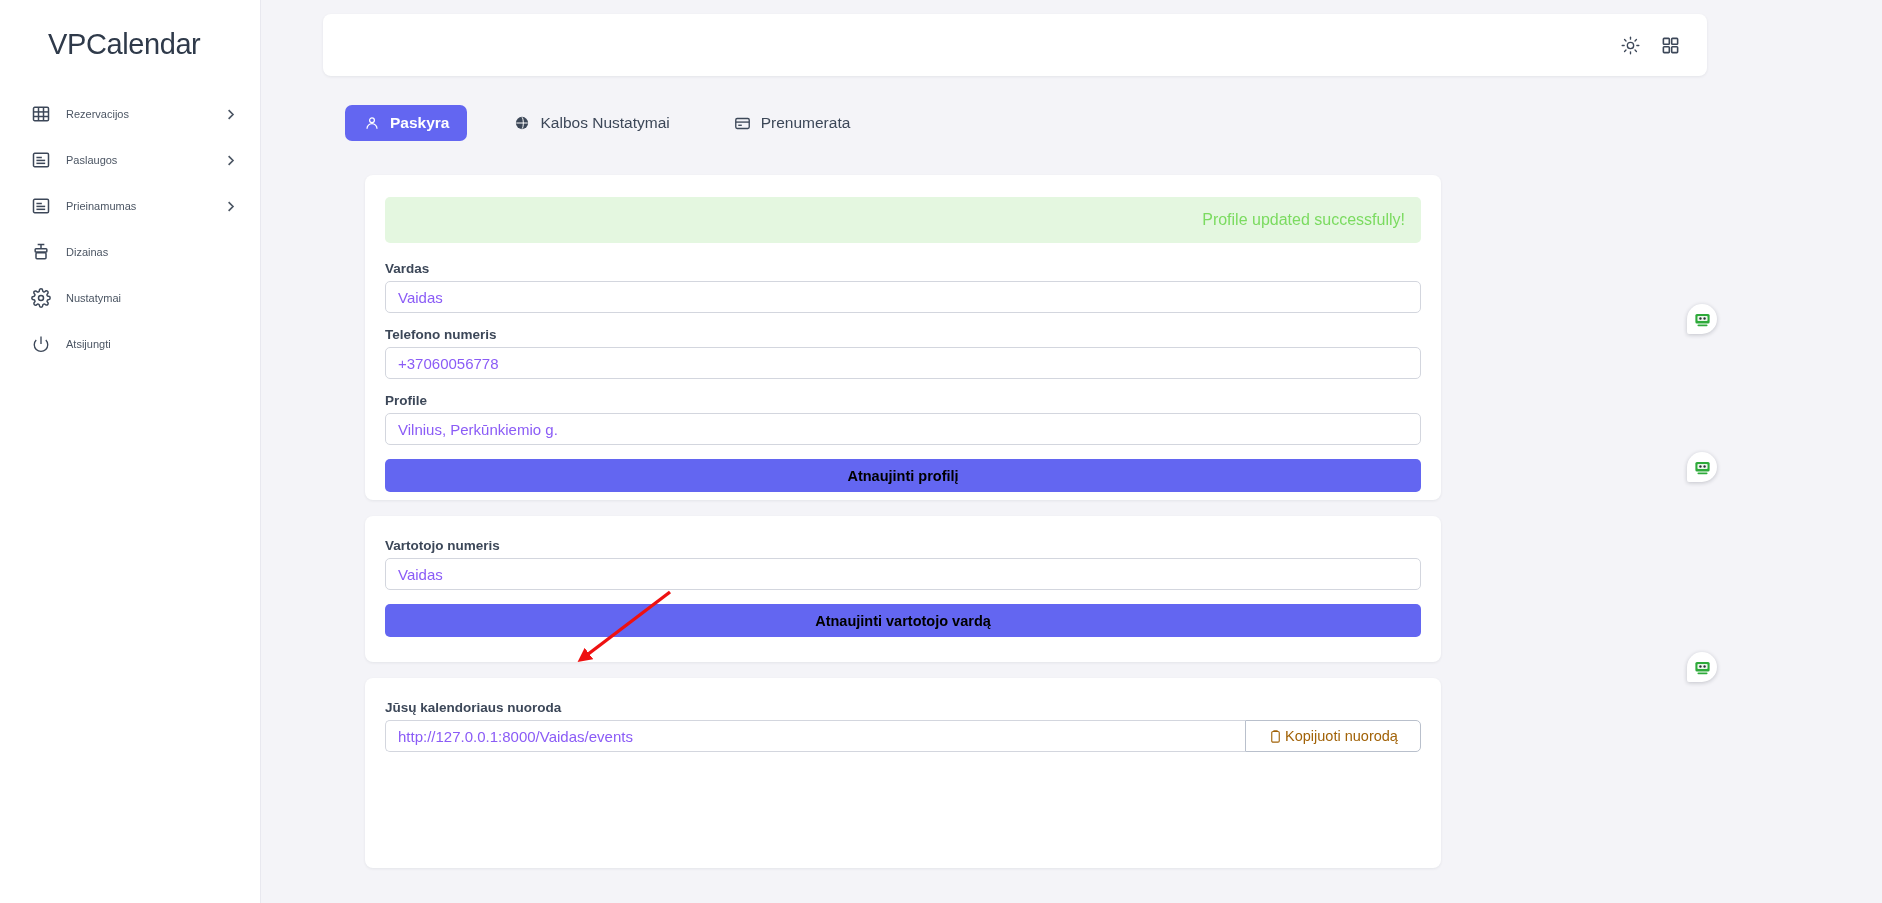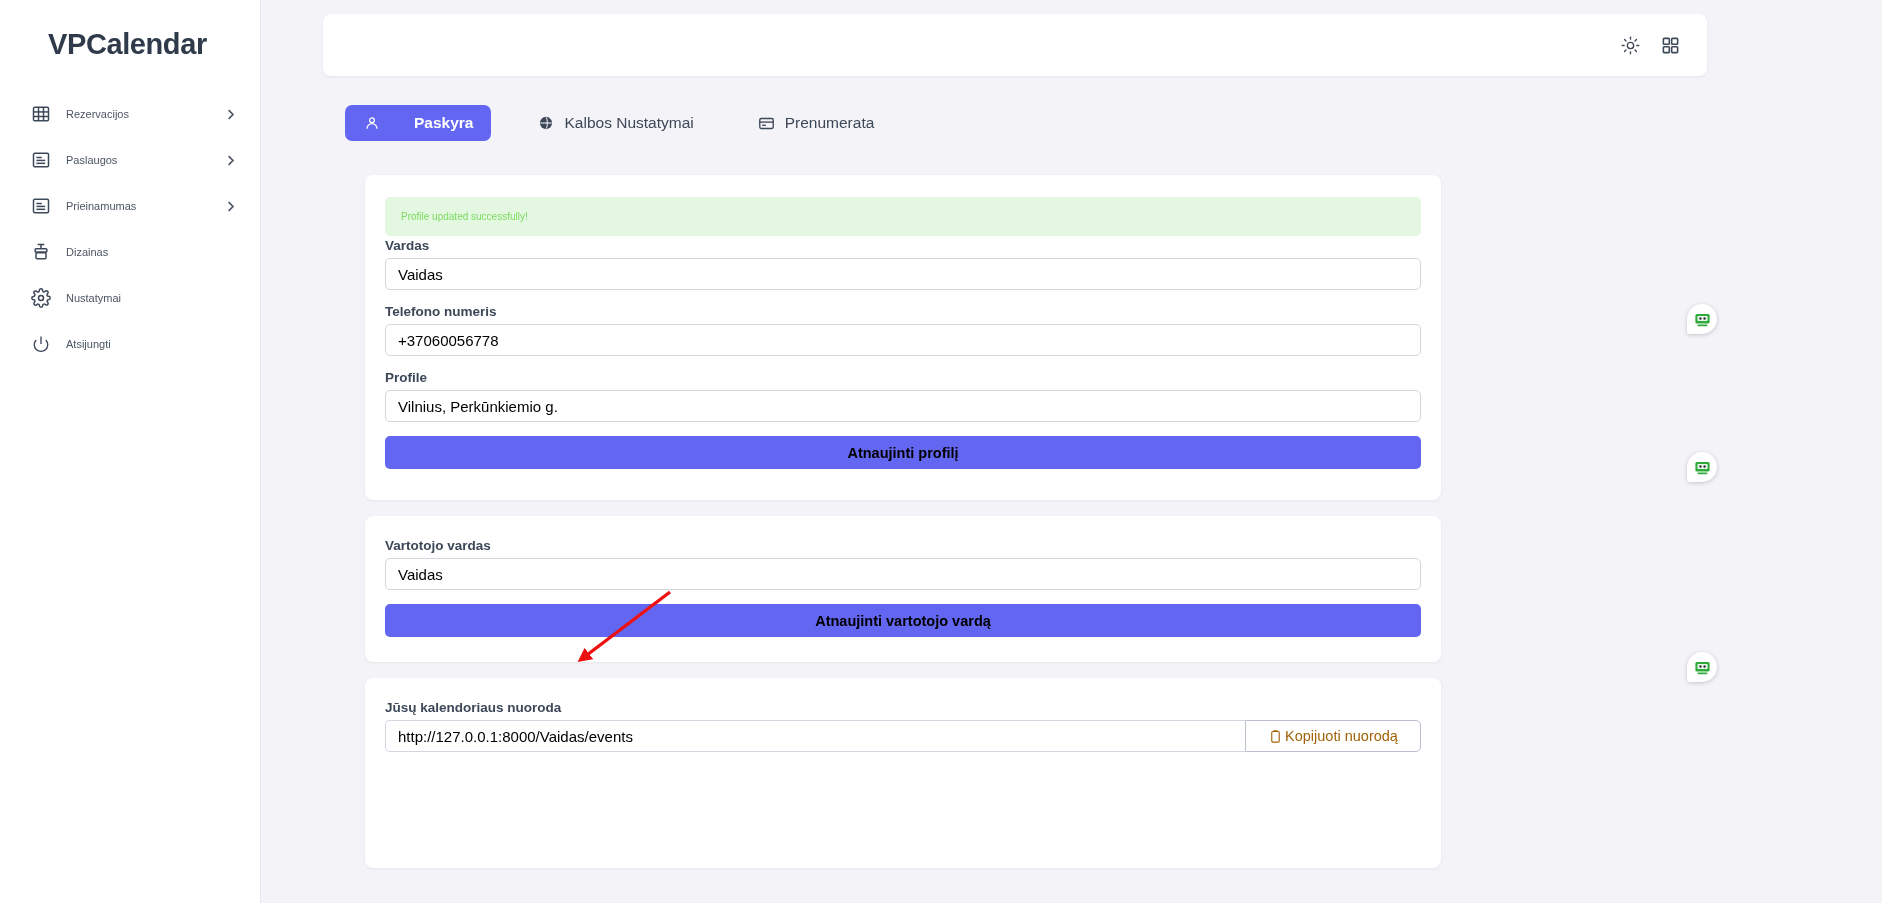--- a/index.html
+++ b/index.html
@@ -12,21 +12,21 @@
   #app { display: flex; width: 1882px; height: 903px; position: relative; }
 
   
   #sidebar {
     width: 261px; min-width: 261px; height: 903px;
     background: #ffffff;
     border-right: 1px solid #e8e8ef;
     padding-top: 18px;
   }
   #brand {
-    font-size: 29px; font-weight: bold; color: #2f3a4a;
+    font-size: 29px; font-weight: normal; color: #2f3a4a;
     letter-spacing: -0.4px;
     padding: 10px 0 0 48px;
     margin-bottom: 30px;
   }
   .nav-item {
     display: flex; align-items: center;
     height: 46px;
     padding: 0 22px 0 30px;
     color: #4b5563;
     font-size: 11px;
@@ -77,54 +77,55 @@
     color: #3c4758;
     margin-right: 28px;
     cursor: pointer;
     white-space: nowrap;
   }
   .tab .tab-ico {
     width: 18px; height: 18px; min-width: 18px;
     margin-right: 9px;
     display: flex; align-items: center; justify-content: center;
   }
-  .tab.active { background: #6366f1; color: #ffffff; font-weight: bold; gap: 24px; }
+  .tab.active { background: #6366f1; color: #ffffff; font-weight: bold; }
 
   
   .card {
     position: absolute;
     left: 104px; width: 1076px;
     background: #ffffff;
     border-radius: 8px;
     box-shadow: 0 1px 3px rgba(16,24,40,.07);
     padding: 22px 20px;
   }
   #card-profile  { top: 175px; height: 325px; }
   #card-username { top: 516px; height: 146px; }
   #card-link     { top: 678px; height: 190px; }
 
   .alert-success {
     background: #e4f7e0;
     color: #7bdb60;
-    font-size: 10px;
+    font-size: 16px;
     border-radius: 5px;
     padding: 14px 16px;
-    margin-bottom: 2px;
+    margin-bottom: 18px;
+    text-align: right;
   }
   .field-label {
     font-size: 13.5px; font-weight: bold; color: #3c4758;
     margin-bottom: 5px; display: block;
   }
   .field-input {
     width: 100%; height: 32px;
     border: 1px solid #d3d6de;
     border-radius: 5px;
     padding: 0 12px;
     font-size: 15px;
-    color: #000000;
+    color: #8b5cf6;
     font-family: "Liberation Sans", sans-serif;
     background: #fff;
     outline: none;
     margin-bottom: 14px;
   }
   .btn-primary {
     width: 100%; height: 33px;
     background: #6366f1;
     color: #000000;
     border: none; border-radius: 5px;
@@ -328,21 +329,21 @@
       <label class="field-label">Telefono numeris</label>
       <input class="field-input" value="+37060056778" style="">
 
       <label class="field-label">Profile</label>
       <input class="field-input" value="Vilnius, Perkūnkiemio g." style="">
 
       <button class="btn-primary">Atnaujinti profilį</button>
     </section>
 
     <section class="card" id="card-username">
-      <label class="field-label">Vartotojo vardas</label>
+      <label class="field-label">Vartotojo numeris</label>
       <input class="field-input" value="Vaidas" style="">
       <button class="btn-primary">Atnaujinti vartotojo vardą</button>
     </section>
 
     <section class="card" id="card-link">
       <label class="field-label">Jūsų kalendoriaus nuoroda</label>
       <div class="link-row">
         <input class="field-input" readonly="" value="http://127.0.0.1:8000/Vaidas/events" style="">
         <button class="btn-copy">
           <span class="copy-ico">

